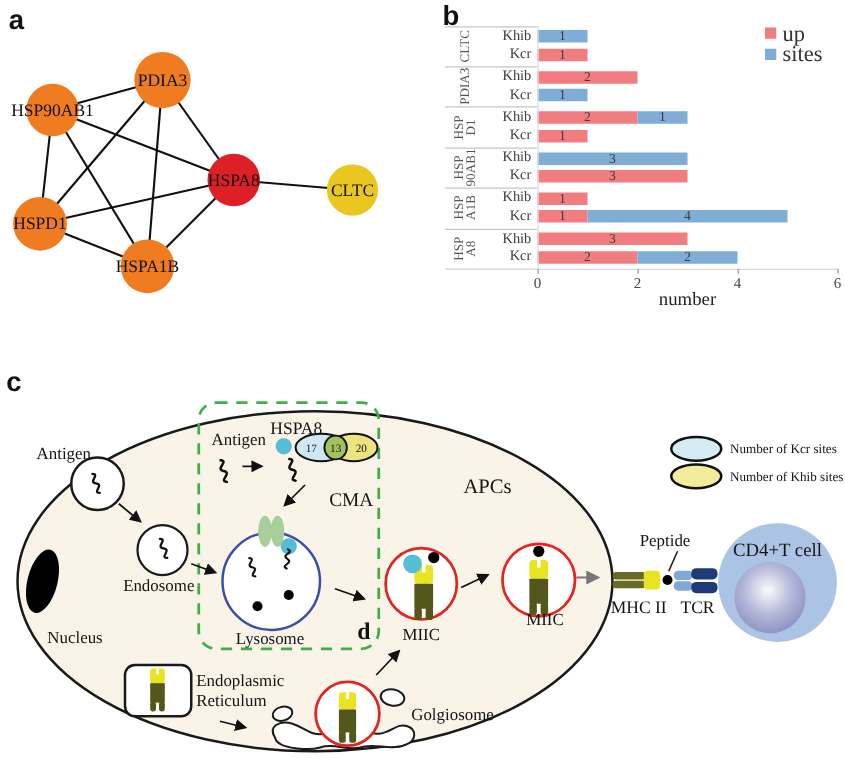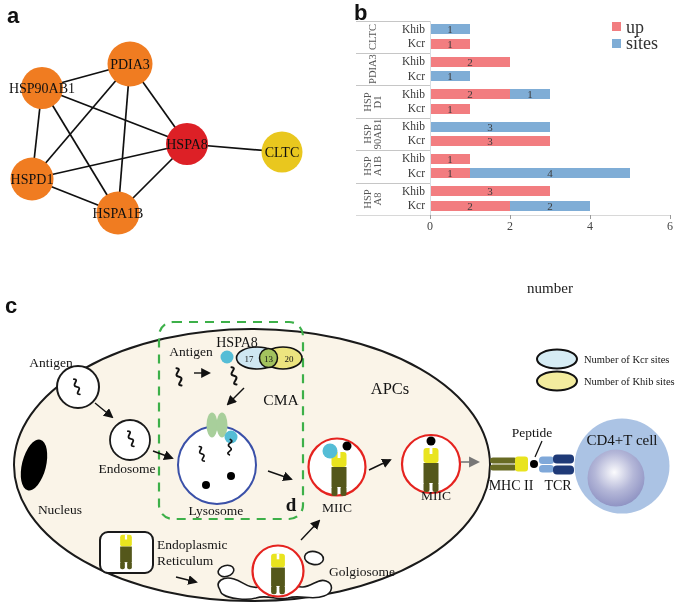--- a/index.html
+++ b/index.html
@@ -124,21 +124,21 @@
       <div class="base" style="left: 16px; top: 215px; width: 314px;"></div>
       <div class="vax" style="left: 90px; top: 20.5px; height: 194.5px;"></div>
       <div class="tick" style="left: 89.5px; top: 215px;"></div>
       <div class="ticklab" style="left: 78px; top: 219px;">0</div>
       <div class="tick" style="left: 169.5px; top: 215px;"></div>
       <div class="ticklab" style="left: 158px; top: 219px;">2</div>
       <div class="tick" style="left: 249.5px; top: 215px;"></div>
       <div class="ticklab" style="left: 238px; top: 219px;">4</div>
       <div class="tick" style="left: 329.5px; top: 215px;"></div>
       <div class="ticklab" style="left: 318px; top: 219px;">6</div>
-      <div class="xlabel" style="left: 150px; top: 232px; width: 120px; margin-top: 48px;">number</div>
+      <div class="xlabel" style="left: 150px; top: 232px; width: 120px;">number</div>
       <div class="sw" style="left: 272px; top: 22px; background: rgb(242, 125, 128);"></div>
       <div class="lgt" style="left: 286px; top: 19.5px;">up</div>
       <div class="sw" style="left: 272px; top: 38.5px; background: rgb(127, 173, 214);"></div>
       <div class="lgt" style="left: 286px; top: 36px;">sites</div>
     </div>
 
   <svg id="panel-c" style="position:absolute;left:0;top:290px" width="676" height="316" viewBox="0 0 676 316">
     <defs>
       <marker id="ma" viewBox="0 0 10 10" refX="8" refY="5" markerWidth="7" markerHeight="7" orient="auto-start-reverse">
         <path d="M0,0 L10,5 L0,10 z" fill="#111"></path>

